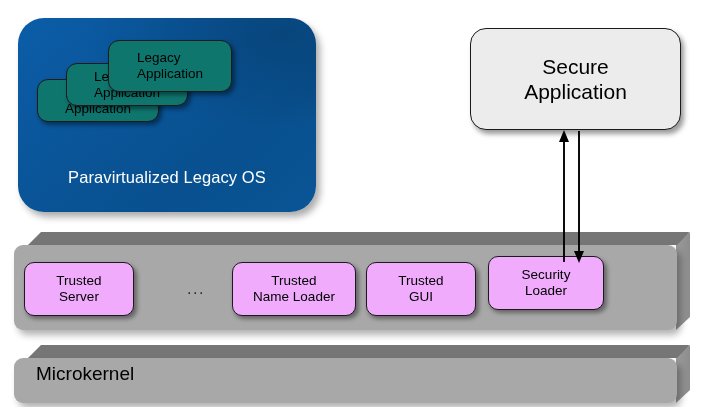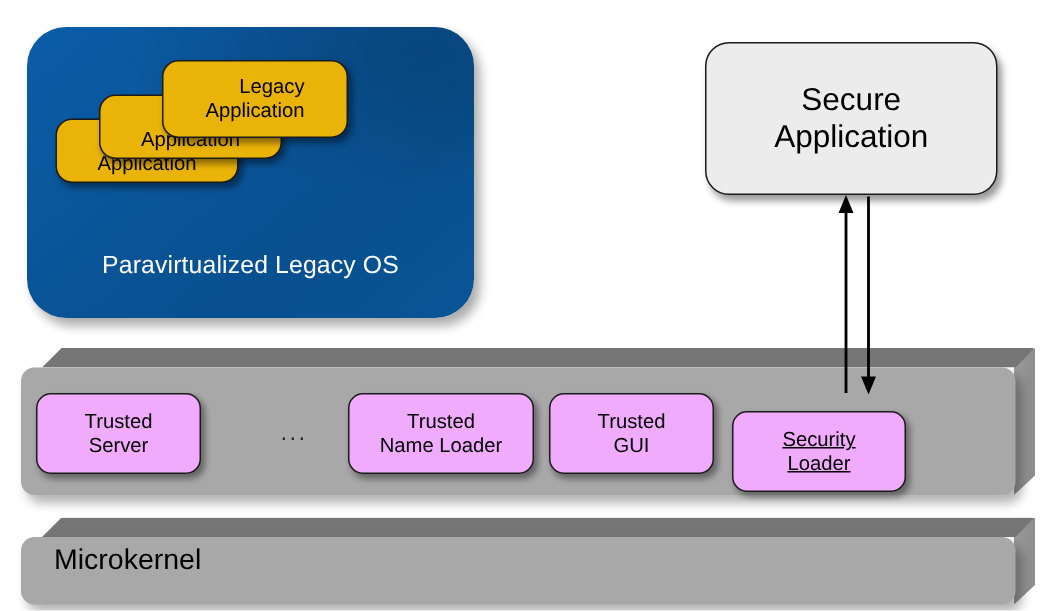--- a/index.html
+++ b/index.html
@@ -51,45 +51,45 @@
     text-align: center;
     color: #ffffff;
     font-size: 16.5px;
     letter-spacing: 0.1px;
     z-index: 3;
   }
 
   
   .app-card {
     position: absolute;
-    background: #eab308;
+    background: #0f766e;
     border: 1.6px solid #1b1b1b;
     border-radius: 11px;
     box-shadow: 2.5px 3px 4px rgba(0,0,0,0.42);
     display: flex;
     align-items: center;
     justify-content: center;
-    text-align: right;
+    text-align: left;
     font-size: 13.5px;
     line-height: 1.16;
     color: #000000;
     box-sizing: border-box;
     overflow: hidden;
     padding: 0 6px;
   }
   .app-card-1 { left: 37px;  top: 79px; width: 122px; height: 43px; z-index: 4; }
   .app-card-2 { left: 66px;  top: 63px; width: 122px; height: 43px; z-index: 5; }
   .app-card-3 { left: 108px; top: 40px; width: 124px; height: 52px; z-index: 6; }
 
   
   .secure-box {
     position: absolute;
     left: 470px;
     top: 28px;
-    width: 195px;
+    width: 211px;
     height: 102px;
     background: #ececed;
     border: 1.6px solid #1b1b1b;
     border-radius: 16px;
     box-shadow: 3px 4px 5px rgba(0,0,0,0.40);
     display: flex;
     align-items: center;
     justify-content: center;
     text-align: center;
     font-size: 21px;
@@ -168,21 +168,21 @@
     font-size: 13.5px;
     line-height: 1.18;
     color: #000000;
     box-sizing: border-box;
     padding: 0 4px;
     z-index: 3;
   }
   .svc-loader  { left: 24px;  top: 262px; width: 110px; height: 54px; }
   .svc-names   { left: 232px; top: 262px; width: 124px; height: 54px; }
   .svc-gui     { left: 366px; top: 262px; width: 110px; height: 54px; }
-  .svc-policy  { left: 488px; top: 274px; width: 116px; height: 54px; text-decoration: underline; }
+  .svc-policy  { left: 488px; top: 256px; width: 116px; height: 54px; }
 
   .ellipsis {
     position: absolute;
     left: 170px;
     top: 262px;
     width: 52px;
     height: 54px;
     display: flex;
     align-items: center;
     justify-content: center;

